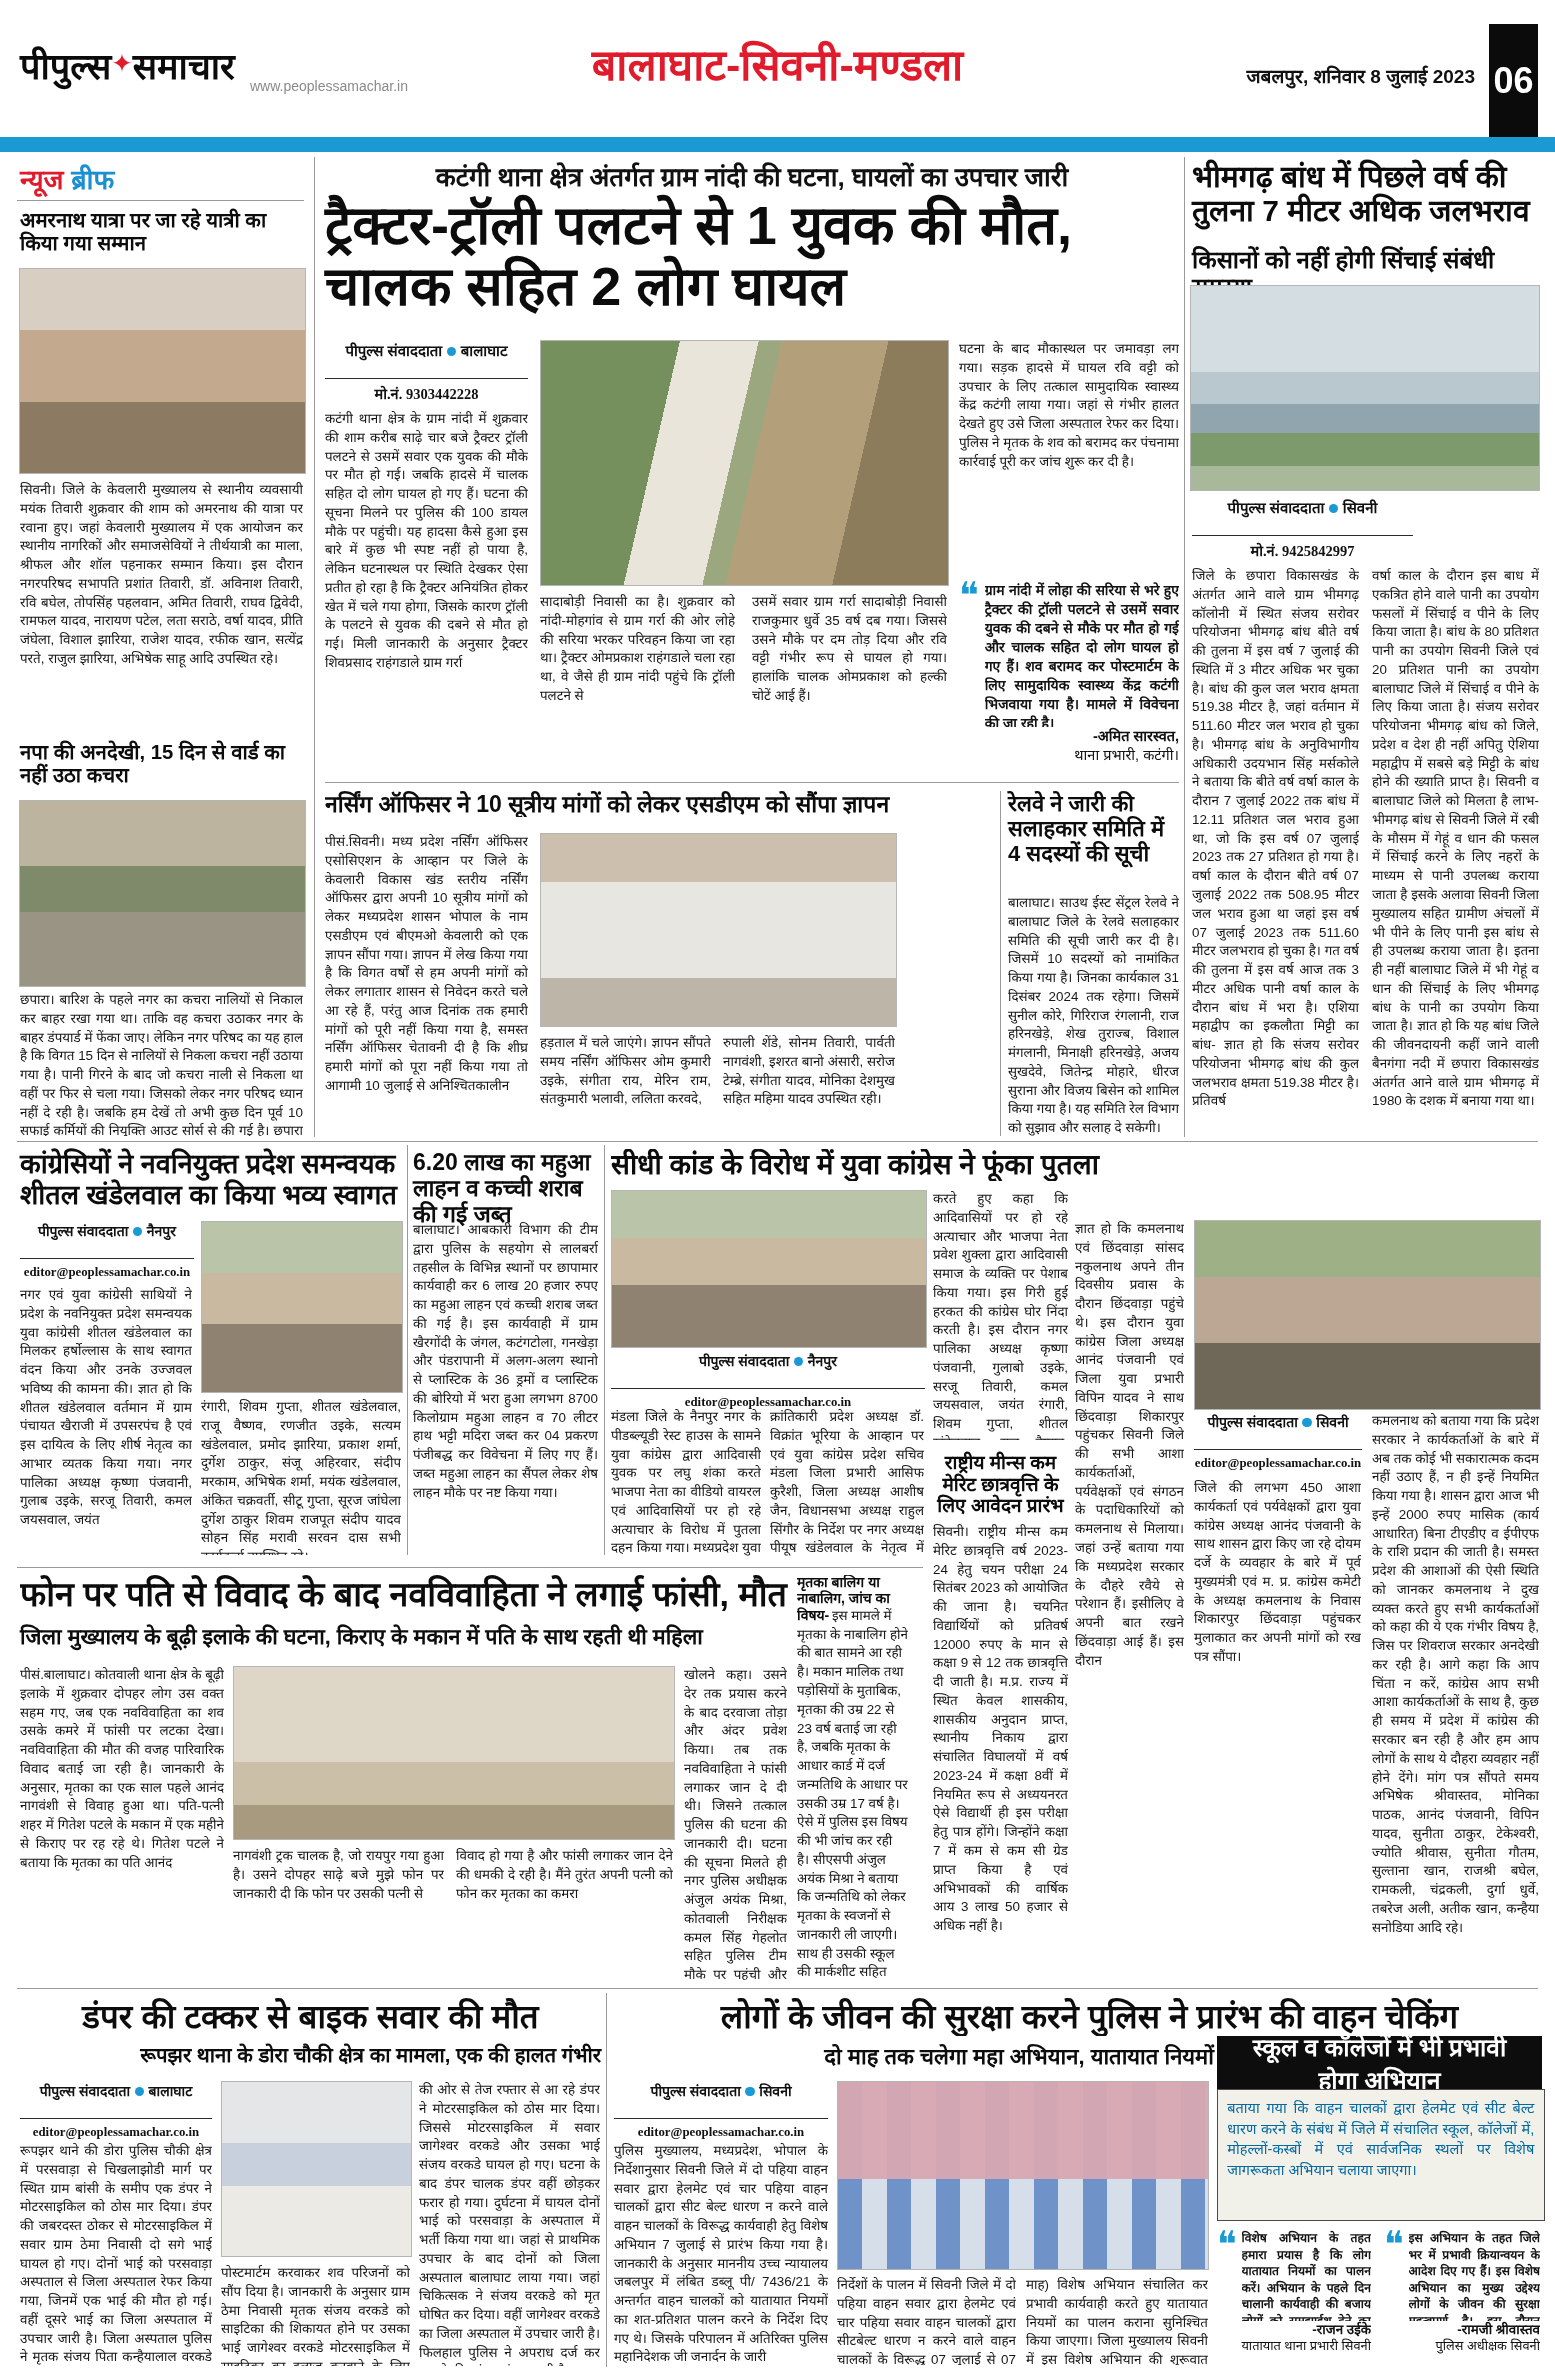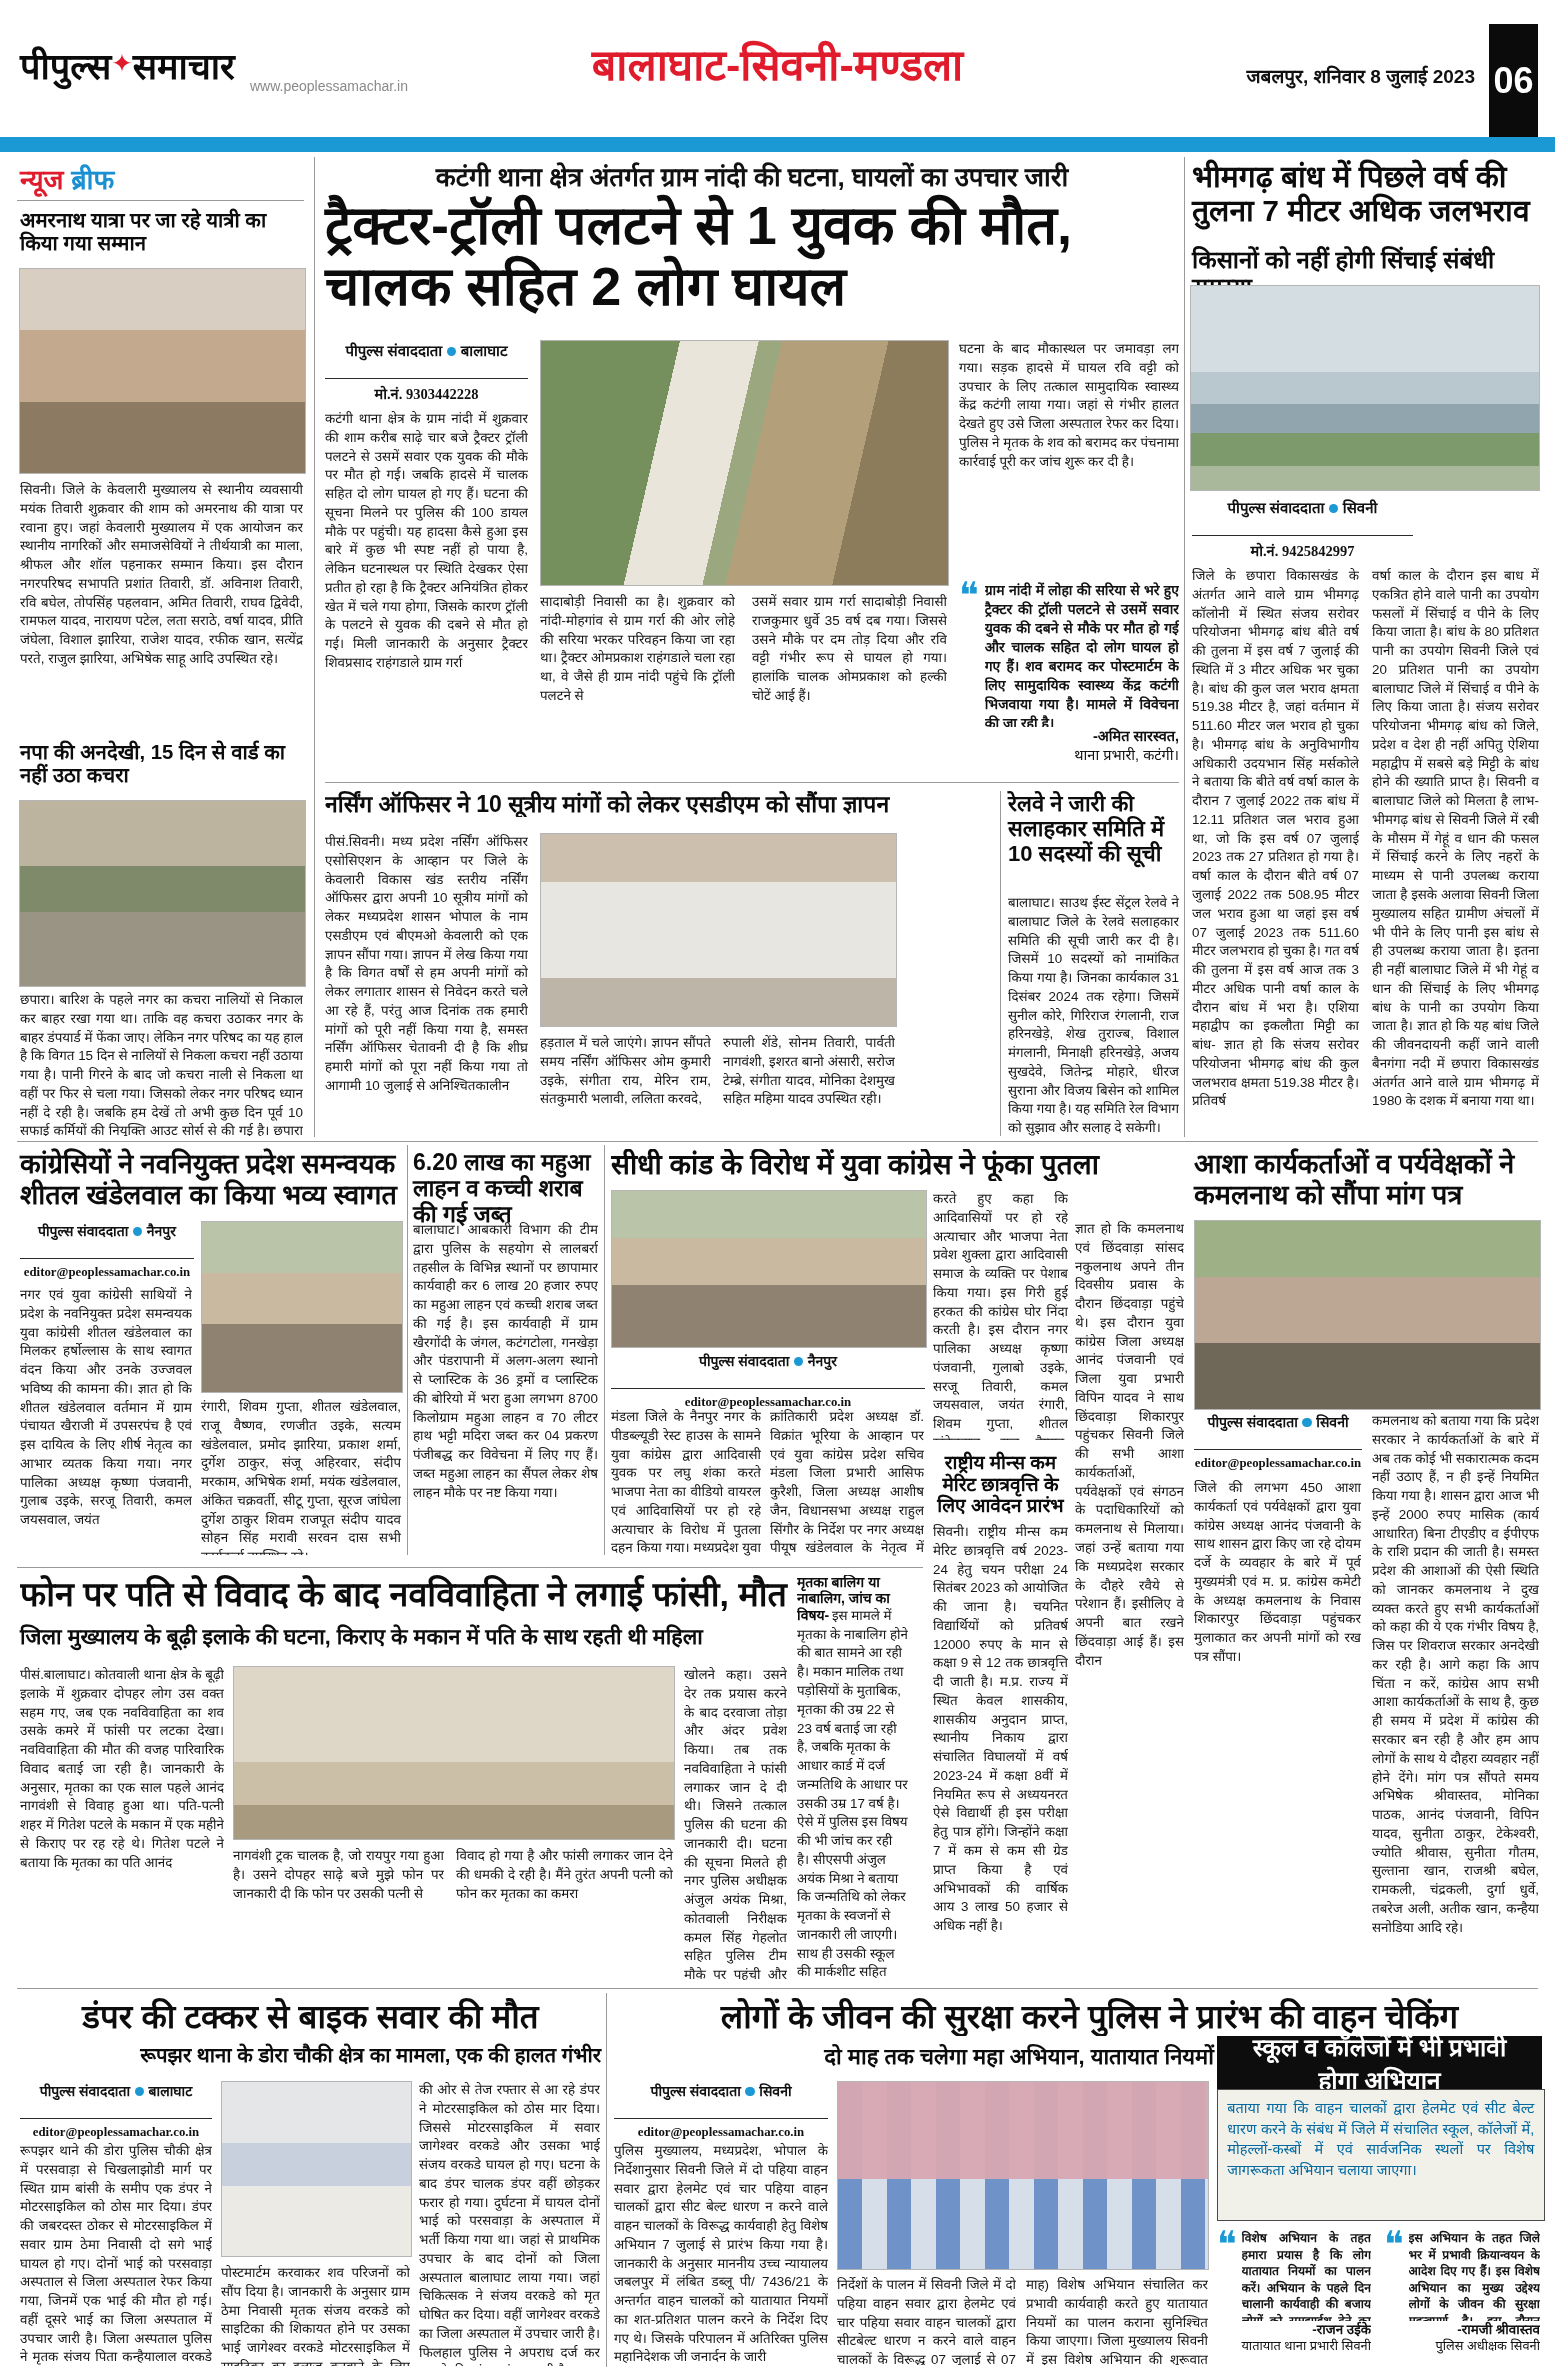--- a/index.html
+++ b/index.html
@@ -105,21 +105,21 @@
   <div class="abs body-col" style="left:1372px;top:567px;width:167px;height:569px;">वर्षा काल के दौरान इस बाध में एकत्रित होने वाले पानी का उपयोग फसलों में सिंचाई व पीने के लिए किया जाता है। बांध के 80 प्रतिशत पानी का उपयोग सिवनी जिले एवं 20 प्रतिशत पानी का उपयोग बालाघाट जिले में सिंचाई व पीने के लिए किया जाता है। संजय सरोवर परियोजना भीमगढ़ बांध को जिले, प्रदेश व देश ही नहीं अपितु ऐशिया महाद्वीप में सबसे बड़े मिट्टी के बांध होने की ख्याति प्राप्त है। सिवनी व बालाघाट जिले को मिलता है लाभ- भीमगढ़ बांध से सिवनी जिले में रबी के मौसम में गेहूं व धान की फसल में सिंचाई करने के लिए नहरों के माध्यम से पानी उपलब्ध कराया जाता है इसके अलावा सिवनी जिला मुख्यालय सहित ग्रामीण अंचलों में भी पीने के लिए पानी इस बांध से ही उपलब्ध कराया जाता है। इतना ही नहीं बालाघाट जिले में भी गेहूं व धान की सिंचाई के लिए भीमगढ़ बांध के पानी का उपयोग किया जाता है। ज्ञात हो कि यह बांध जिले की जीवनदायनी कहीं जाने वाली बैनगंगा नदी में छपारा विकासखंड अंतर्गत आने वाले ग्राम भीमगढ़ में 1980 के दशक में बनाया गया था।</div>
 
   <div class="abs hline" style="left:325px;top:782px;width:854px;"></div>
   <div class="abs hl" style="left:325px;top:791px;width:674px;font-size:23px;white-space:nowrap;overflow:hidden;">नर्सिंग ऑफिसर ने 10 सूत्रीय मांगों को लेकर एसडीएम को सौंपा ज्ञापन</div>
   <div class="abs body-col" style="left:325px;top:833px;width:203px;height:303px;">पीसं.सिवनी। मध्य प्रदेश नर्सिंग ऑफिसर एसोसिएशन के आव्हान पर जिले के केवलारी विकास खंड स्तरीय नर्सिंग ऑफिसर द्वारा अपनी 10 सूत्रीय मांगों को लेकर मध्यप्रदेश शासन भोपाल के नाम एसडीएम एवं बीएमओ केवलारी को एक ज्ञापन सौंपा गया। ज्ञापन में लेख किया गया है कि विगत वर्षों से हम अपनी मांगों को लेकर लगातार शासन से निवेदन करते चले आ रहे हैं, परंतु आज दिनांक तक हमारी मांगों को पूरी नहीं किया गया है, समस्त नर्सिंग ऑफिसर चेतावनी दी है कि शीघ्र हमारी मांगों को पूरा नहीं किया गया तो आगामी 10 जुलाई से अनिश्चितकालीन</div>
   <div class="abs ph ph-nurse" style="left:540px;top:833px;width:355px;height:192px;"></div>
   <div class="abs body-col" style="left:540px;top:1034px;width:171px;height:102px;">हड़ताल में चले जाएंगे। ज्ञापन सौंपते समय नर्सिंग ऑफिसर ओम कुमारी उइके, संगीता राय, मेरिन राम, संतकुमारी भलावी, ललिता करवदे,</div>
   <div class="abs body-col" style="left:723px;top:1034px;width:172px;height:102px;">रुपाली शेंडे, सोनम तिवारी, पार्वती नागवंशी, इशरत बानो अंसारी, सरोज टेम्ब्रे, संगीता यादव, मोनिका देशमुख सहित महिमा यादव उपस्थित रही।</div>
 
   <div class="abs vline" style="left:1000px;top:791px;height:345px;"></div>
-  <div class="abs hl" style="left:1008px;top:791px;width:171px;font-size:22px;">रेलवे ने जारी की सलाहकार समिति में 10 सदस्यों की सूची</div>
+  <div class="abs hl" style="left:1008px;top:791px;width:171px;font-size:22px;">रेलवे ने जारी की सलाहकार समिति में 4 सदस्यों की सूची</div>
   <div class="abs body-col" style="left:1008px;top:894px;width:171px;height:242px;">बालाघाट। साउथ ईस्ट सेंट्रल रेलवे ने बालाघाट जिले के रेलवे सलाहकार समिति की सूची जारी कर दी है। जिसमें 10 सदस्यों को नामांकित किया गया है। जिनका कार्यकाल 31 दिसंबर 2024 तक रहेगा। जिसमें सुनील कोरे, गिरिराज रंगलानी, राज हरिनखेड़े, शेख तुराज्ब, विशाल मंगलानी, मिनाक्षी हरिनखेड़े, अजय सुखदेवे, जितेन्द्र मोहारे, धीरज सुराना और विजय बिसेन को शामिल किया गया है। यह समिति रेल विभाग को सुझाव और सलाह दे सकेगी।</div>
 
   <div class="abs hline" style="left:17.4px;top:1141px;width:1521px;"></div>
 
   <div class="abs hl" style="left:20px;top:1149px;width:381px;font-size:27px;">कांग्रेसियों ने नवनियुक्त प्रदेश समन्वयक शीतल खंडेलवाल का किया भव्य स्वागत</div>
   <div class="abs byline" style="left:20px;top:1221px;width:174px;font-size:14px;">
     <span class="bl-top">
       <span>पीपुल्स संवाददाता</span><span class="dot"></span><span>नैनपुर</span>
     </span>
     <span class="contact" style="font-size:12.8px;">editor@peoplessamachar.co.in</span>
@@ -143,21 +143,20 @@
     </span>
     <span class="contact" style="font-size:12.8px;">editor@peoplessamachar.co.in</span>
   </div>
   <div class="abs body-col" style="left:611px;top:1408px;width:150px;height:148px;">मंडला जिले के नैनपुर नगर के पीडब्ल्यूडी रेस्ट हाउस के सामने युवा कांग्रेस द्वारा आदिवासी युवक पर लघु शंका करते भाजपा नेता का वीडियो वायरल एवं आदिवासियों पर हो रहे अत्याचार के विरोध में पुतला दहन किया गया। मध्यप्रदेश युवा कांग्रेस के</div>
   <div class="abs body-col" style="left:770px;top:1408px;width:154px;height:148px;">क्रांतिकारी प्रदेश अध्यक्ष डॉ. विक्रांत भूरिया के आव्हान पर एवं युवा कांग्रेस प्रदेश सचिव मंडला जिला प्रभारी आसिफ कुरैशी, जिला अध्यक्ष आशीष जैन, विधानसभा अध्यक्ष राहुल सिंगौर के निर्देश पर नगर अध्यक्ष पीयूष खंडेलवाल के नेतृत्व में सरकार का विरोध करते हुए प्रदर्शन किया गया। युवा कांग्रेस ने भाजपा सरकार के विरोध में नारेबाजी</div>
   <div class="abs body-col" style="left:933px;top:1190px;width:135px;height:250px;">करते हुए कहा कि आदिवासियों पर हो रहे अत्याचार और भाजपा नेता प्रवेश शुक्ला द्वारा आदिवासी समाज के व्यक्ति पर पेशाब किया गया। इस गिरी हुई हरकत की कांग्रेस घोर निंदा करती है। इस दौरान नगर पालिका अध्यक्ष कृष्णा पंजवानी, गुलाबो उइके, सरजू तिवारी, कमल जयसवाल, जयंत रंगारी, शिवम गुप्ता, शीतल खंडेलवाल, राजू वैष्णव, रणजीत उइके, सत्यम खंडेलवाल, प्रमोद झारिया, प्रकाश शर्मा, दुर्गेश ठाकुर, संजू अहिरवार, संदीप मरकाम, अभिषेक शर्मा, मयंक खंडेलवाल, अंकित चक्रवर्ती, सीटू गुप्ता, सूरज जांघेला सभी कार्यकर्ता उपस्थित रहे।</div>
 
   <div class="abs hl" style="left:933px;top:1452px;width:135px;font-size:19px;text-align:center;">राष्ट्रीय मीन्स कम मेरिट छात्रवृत्ति के लिए आवेदन प्रारंभ</div>
   <div class="abs body-col" style="left:933px;top:1523px;width:135px;height:456px;">सिवनी। राष्ट्रीय मीन्स कम मेरिट छात्रवृत्ति वर्ष 2023-24 हेतु चयन परीक्षा 24 सितंबर 2023 को आयोजित की जाना है। चयनित विद्यार्थियों को प्रतिवर्ष 12000 रुपए के मान से कक्षा 9 से 12 तक छात्रवृत्ति दी जाती है। म.प्र. राज्य में स्थित केवल शासकीय, शासकीय अनुदान प्राप्त, स्थानीय निकाय द्वारा संचालित विघालयों में वर्ष 2023-24 में कक्षा 8वीं में नियमित रूप से अध्ययनरत ऐसे विद्यार्थी ही इस परीक्षा हेतु पात्र होंगे। जिन्होंने कक्षा 7 में कम से कम सी ग्रेड प्राप्त किया है एवं अभिभावकों की वार्षिक आय 3 लाख 50 हजार से अधिक नहीं है।</div>
 
-  <div class="abs hl" style="left:1194px;top:1149px;width:346px;font-size:27px;">आशा कार्यकर्ताओं व पर्यवेक्षकों ने कमलनाथ को सौंपा मांग पत्र</div>
   <div class="abs body-col" style="left:1075px;top:1220px;width:109px;height:760px;">ज्ञात हो कि कमलनाथ एवं छिंदवाड़ा सांसद नकुलनाथ अपने तीन दिवसीय प्रवास के दौरान छिंदवाड़ा पहुंचे थे। इस दौरान युवा कांग्रेस जिला अध्यक्ष आनंद पंजवानी एवं जिला युवा प्रभारी विपिन यादव ने साथ छिंदवाड़ा शिकारपुर पहुंचकर सिवनी जिले की सभी आशा कार्यकर्ताओं, पर्यवेक्षकों एवं संगठन के पदाधिकारियों को कमलनाथ से मिलाया। जहां उन्हें बताया गया कि मध्यप्रदेश सरकार के दौहरे रवैये से परेशान हैं। इसीलिए वे अपनी बात रखने छिंदवाड़ा आई हैं। इस दौरान</div>
   <div class="abs ph ph-asha" style="left:1194px;top:1220px;width:345px;height:188px;"></div>
   <div class="abs byline" style="left:1194px;top:1412px;width:168px;font-size:14px;">
     <span class="bl-top">
       <span>पीपुल्स संवाददाता</span><span class="dot"></span><span>सिवनी</span>
     </span>
     <span class="contact" style="font-size:12.8px;">editor@peoplessamachar.co.in</span>
   </div>
   <div class="abs body-col" style="left:1194px;top:1479px;width:167px;height:501px;">जिले की लगभग 450 आशा कार्यकर्ता एवं पर्यवेक्षकों द्वारा युवा कांग्रेस अध्यक्ष आनंद पंजवानी के साथ शासन द्वारा किए जा रहे दोयम दर्जे के व्यवहार के बारे में पूर्व मुख्यमंत्री एवं म. प्र. कांग्रेस कमेटी के अध्यक्ष कमलनाथ के निवास शिकारपुर छिंदवाड़ा पहुंचकर मुलाकात कर अपनी मांगों को रख पत्र सौंपा।</div>
   <div class="abs body-col" style="left:1372px;top:1412px;width:167px;height:567px;">कमलनाथ को बताया गया कि प्रदेश सरकार ने कार्यकर्ताओं के बारे में अब तक कोई भी सकारात्मक कदम नहीं उठाए हैं, न ही इन्हें नियमित किया गया है। शासन द्वारा आज भी इन्हें 2000 रुपए मासिक (कार्य आधारित) बिना टीएडीए व ईपीएफ के राशि प्रदान की जाती है। समस्त प्रदेश की आशाओं की ऐसी स्थिति को जानकर कमलनाथ ने दुख व्यक्त करते हुए सभी कार्यकर्ताओं को कहा की ये एक गंभीर विषय है, जिस पर शिवराज सरकार अनदेखी कर रही है। आगे कहा कि आप चिंता न करें, कांग्रेस आप सभी आशा कार्यकर्ताओं के साथ है, कुछ ही समय में प्रदेश में कांग्रेस की सरकार बन रही है और हम आप लोगों के साथ ये दौहरा व्यवहार नहीं होने देंगे। मांग पत्र सौंपते समय अभिषेक श्रीवास्तव, मोनिका पाठक, आनंद पंजवानी, विपिन यादव, सुनीता ठाकुर, टेकेश्वरी, ज्योति श्रीवास, सुनीता गौतम, सुल्ताना खान, राजश्री बघेल, रामकली, चंद्रकली, दुर्गा धुर्वे, तबरेज अली, अतीक खान, कन्हैया सनोडिया आदि रहे।</div>

